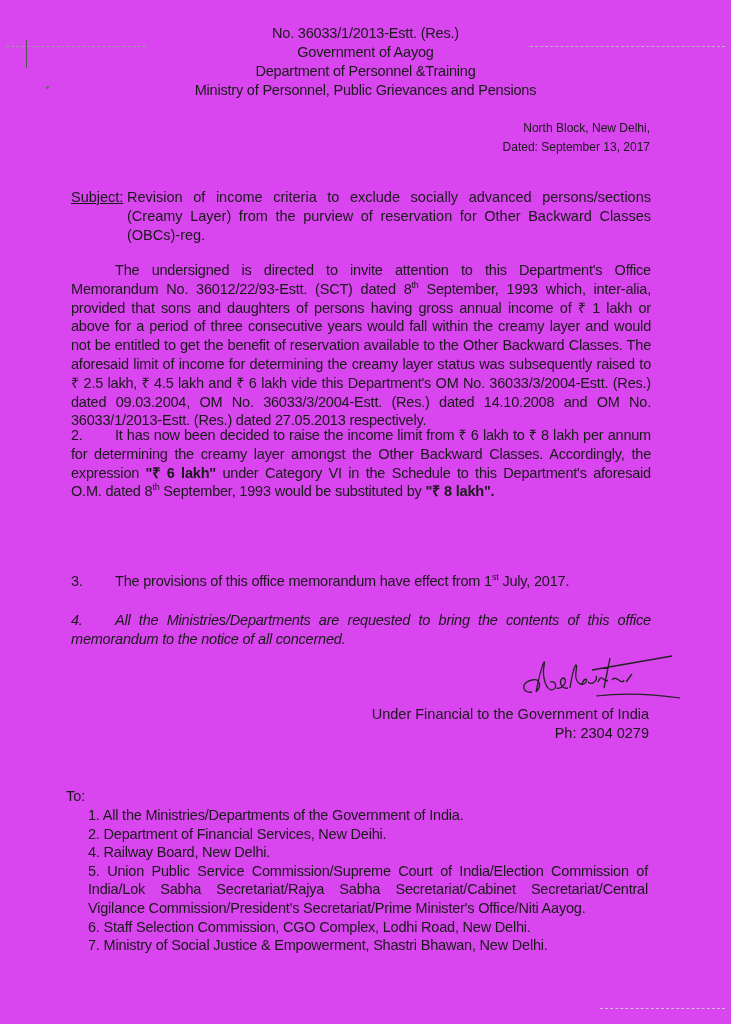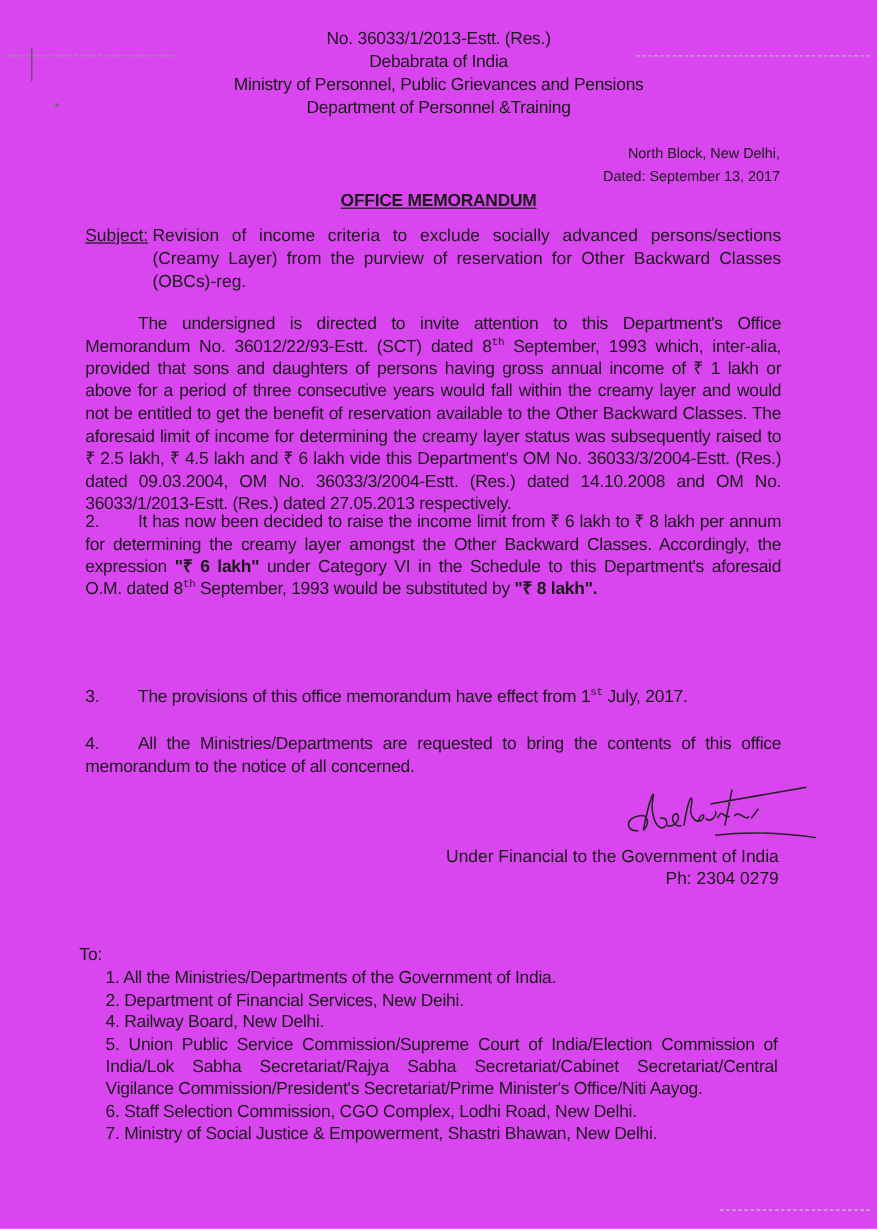--- a/index.html
+++ b/index.html
@@ -14,52 +14,51 @@
   .punch-dot { position: absolute; left: 46px; top: 86px; width: 3px; height: 3px; background: #666; border-radius: 50%; }
   .place { position: absolute; top: 119px; right: 81px; text-align: right; font-size: 12px; line-height: 19px; }
   .title { position: absolute; top: 160px; left: 0; width: 731px; text-align: center; font-weight: bold; font-size: 14.5px; text-decoration: underline; letter-spacing: -0.2px; }
   .subject { position: absolute; top: 188px; left: 71px; width: 580px; font-size: 14.5px; line-height: 19px; }
   .subject .lbl { position: absolute; left: 0; top: 0; text-decoration: underline; }
   .subject .txt { margin-left: 56px; text-align: justify; text-indent: 0; }
   .body { position: absolute; left: 71px; width: 580px; font-size: 14.5px; line-height: 18.8px; text-align: justify; letter-spacing: -0.2px; }
   .p1 { top: 261px; text-indent: 44px; }
   .p2 { top: 426px; }
   .p3 { top: 572px; }
-  .p4 { top: 611px; }
+  .p4 { top: 611px; font-style: italic; }
   .num { display: inline-block; width: 44px; }
-  sup { font-size: 9px; line-height: 0; font-family: Liberation Mono, monospace; }
+  sup { font-size: 9px; line-height: 0; }
   .sig { position: absolute; left: 512px; top: 652px; width: 170px; height: 50px; }
   .signer { position: absolute; top: 705px; right: 82px; text-align: right; font-size: 14.5px; line-height: 18.5px; }
   .to { position: absolute; top: 788px; left: 66px; font-size: 14.5px; }
   .dist { position: absolute; top: 806px; left: 88px; width: 560px; font-size: 14.5px; line-height: 18.6px; letter-spacing: -0.2px; }
   .dist .item { text-align: justify; }
   .bottom-dash { position: absolute; left: 600px; top: 1008px; width: 125px; border-top: 1px dashed #c8c8c8; }
 </style>
 </head>
 <body>
 
 <div class="page">
   <div class="dash-left"></div>
   <div class="dash-right"></div>
   <div class="punch"></div>
   <div class="punch-dot"></div>
 
   <div class="header">
     <div>No. 36033/1/2013-Estt. (Res.)</div>
-    <div>Debabrata of India</div>
+    <div>Government of Aayog</div>
+    <div>Department of Personnel &amp;Training</div>
     <div>Ministry of Personnel, Public Grievances and Pensions</div>
-    <div>Department of Personnel &amp;Training</div>
   </div>
 
   <div class="place">
     <div>North Block, New Delhi,</div>
     <div>Dated: September 13, 2017</div>
   </div>
 
-  <div class="title">OFFICE MEMORANDUM</div>
 
   <div class="subject">
     <span class="lbl">Subject:</span>
     <div class="txt">Revision of income criteria to exclude socially advanced persons/sections (Creamy Layer) from the purview of reservation for Other Backward Classes (OBCs)-reg.</div>
   </div>
 
   <div class="body p1"><span>The undersigned is directed to invite attention to this Department's Office Memorandum No. 36012/22/93-Estt. (SCT) dated 8</span><sup>th</sup><span> September, 1993 which, inter-alia, provided that sons and daughters of persons having gross annual income of ₹ 1 lakh or above for a period of three consecutive years would fall within the creamy layer and would not be entitled to get the benefit of reservation available to the Other Backward Classes. The aforesaid limit of income for determining the creamy layer status was subsequently raised to ₹ 2.5 lakh, ₹ 4.5 lakh and ₹ 6 lakh vide this Department's OM No. 36033/3/2004-Estt. (Res.) dated 09.03.2004, OM No. 36033/3/2004-Estt. (Res.) dated 14.10.2008 and OM No. 36033/1/2013-Estt. (Res.) dated 27.05.2013 respectively.</span></div>
 
   <div class="body p2"><span class="num">2.</span><span>It has now been decided to raise the income limit from ₹ 6 lakh to ₹ 8 lakh per annum for determining the creamy layer amongst the Other Backward Classes. Accordingly, the expression </span><b>"₹ 6 lakh"</b><span> under Category VI in the Schedule to this Department's aforesaid O.M. dated 8</span><sup>th</sup><span> September, 1993 would be substituted by </span><b>"₹ 8 lakh".</b></div>
 

